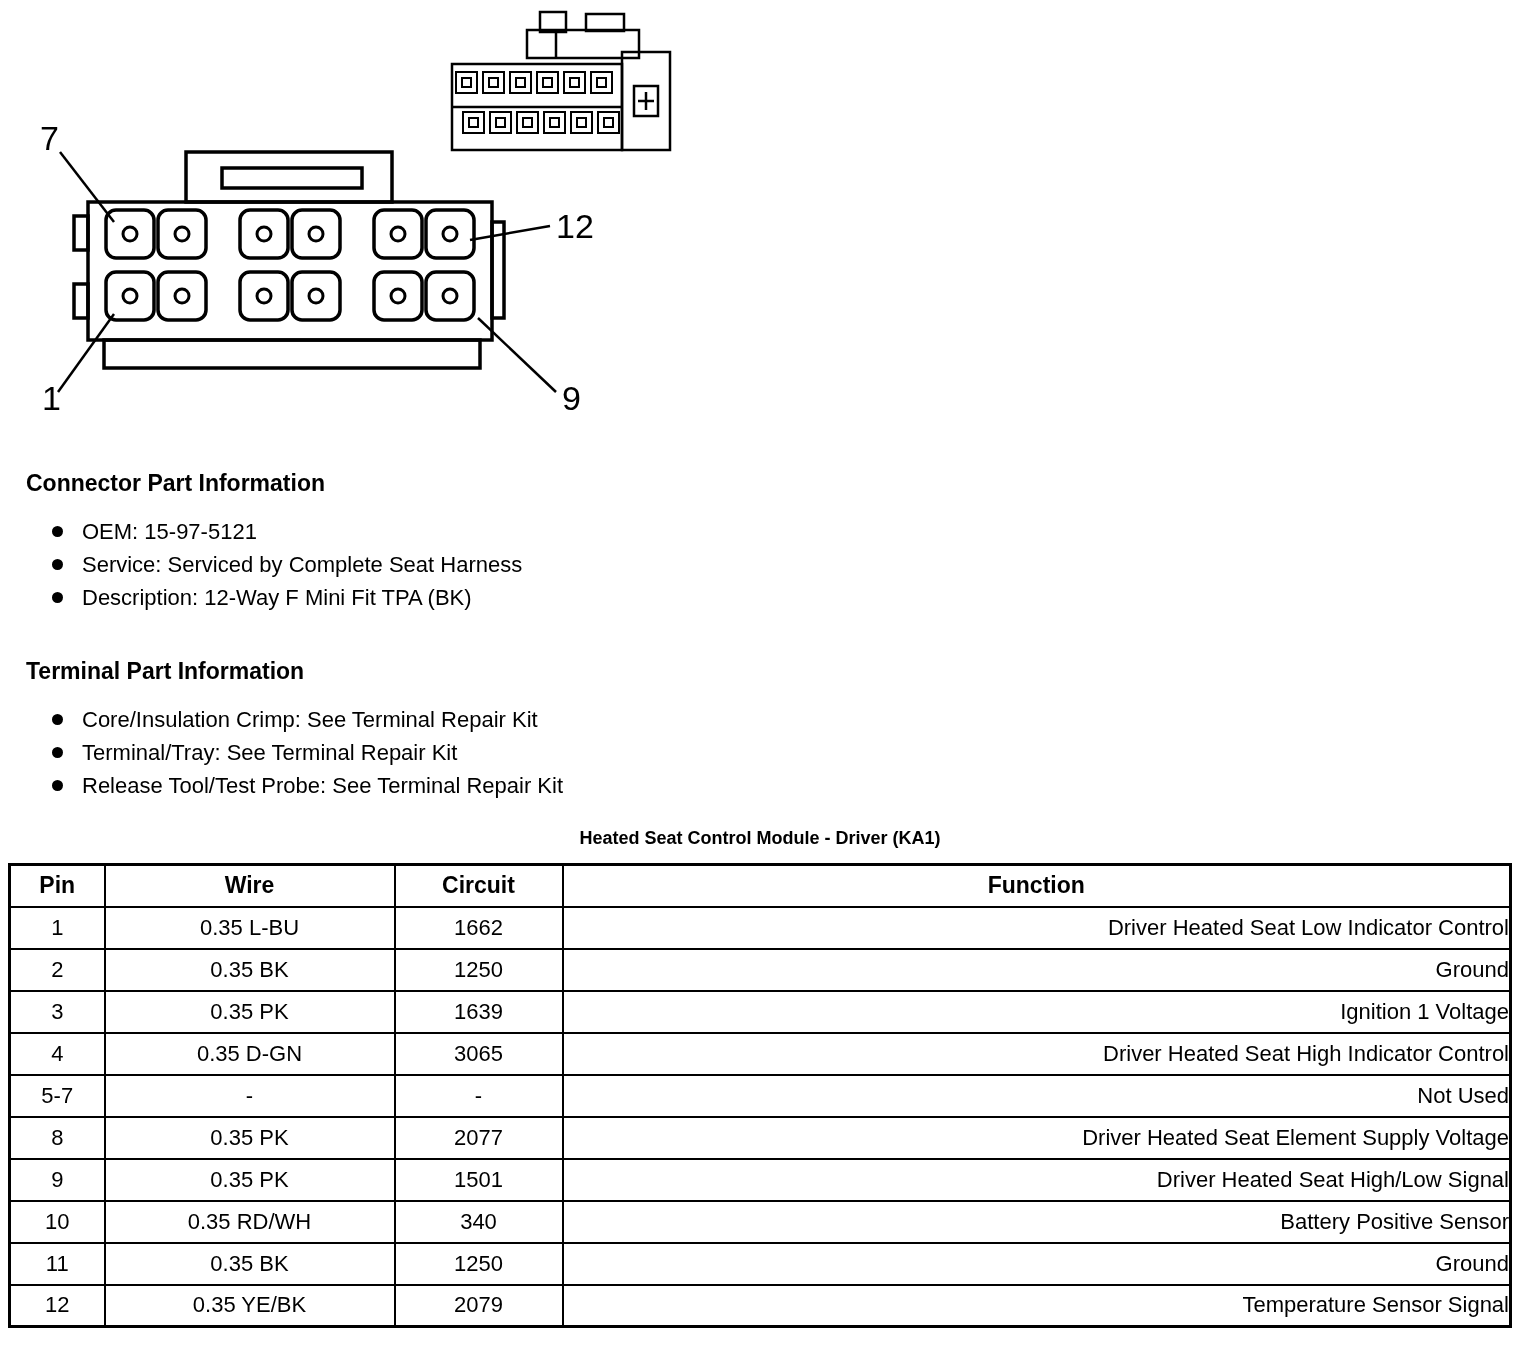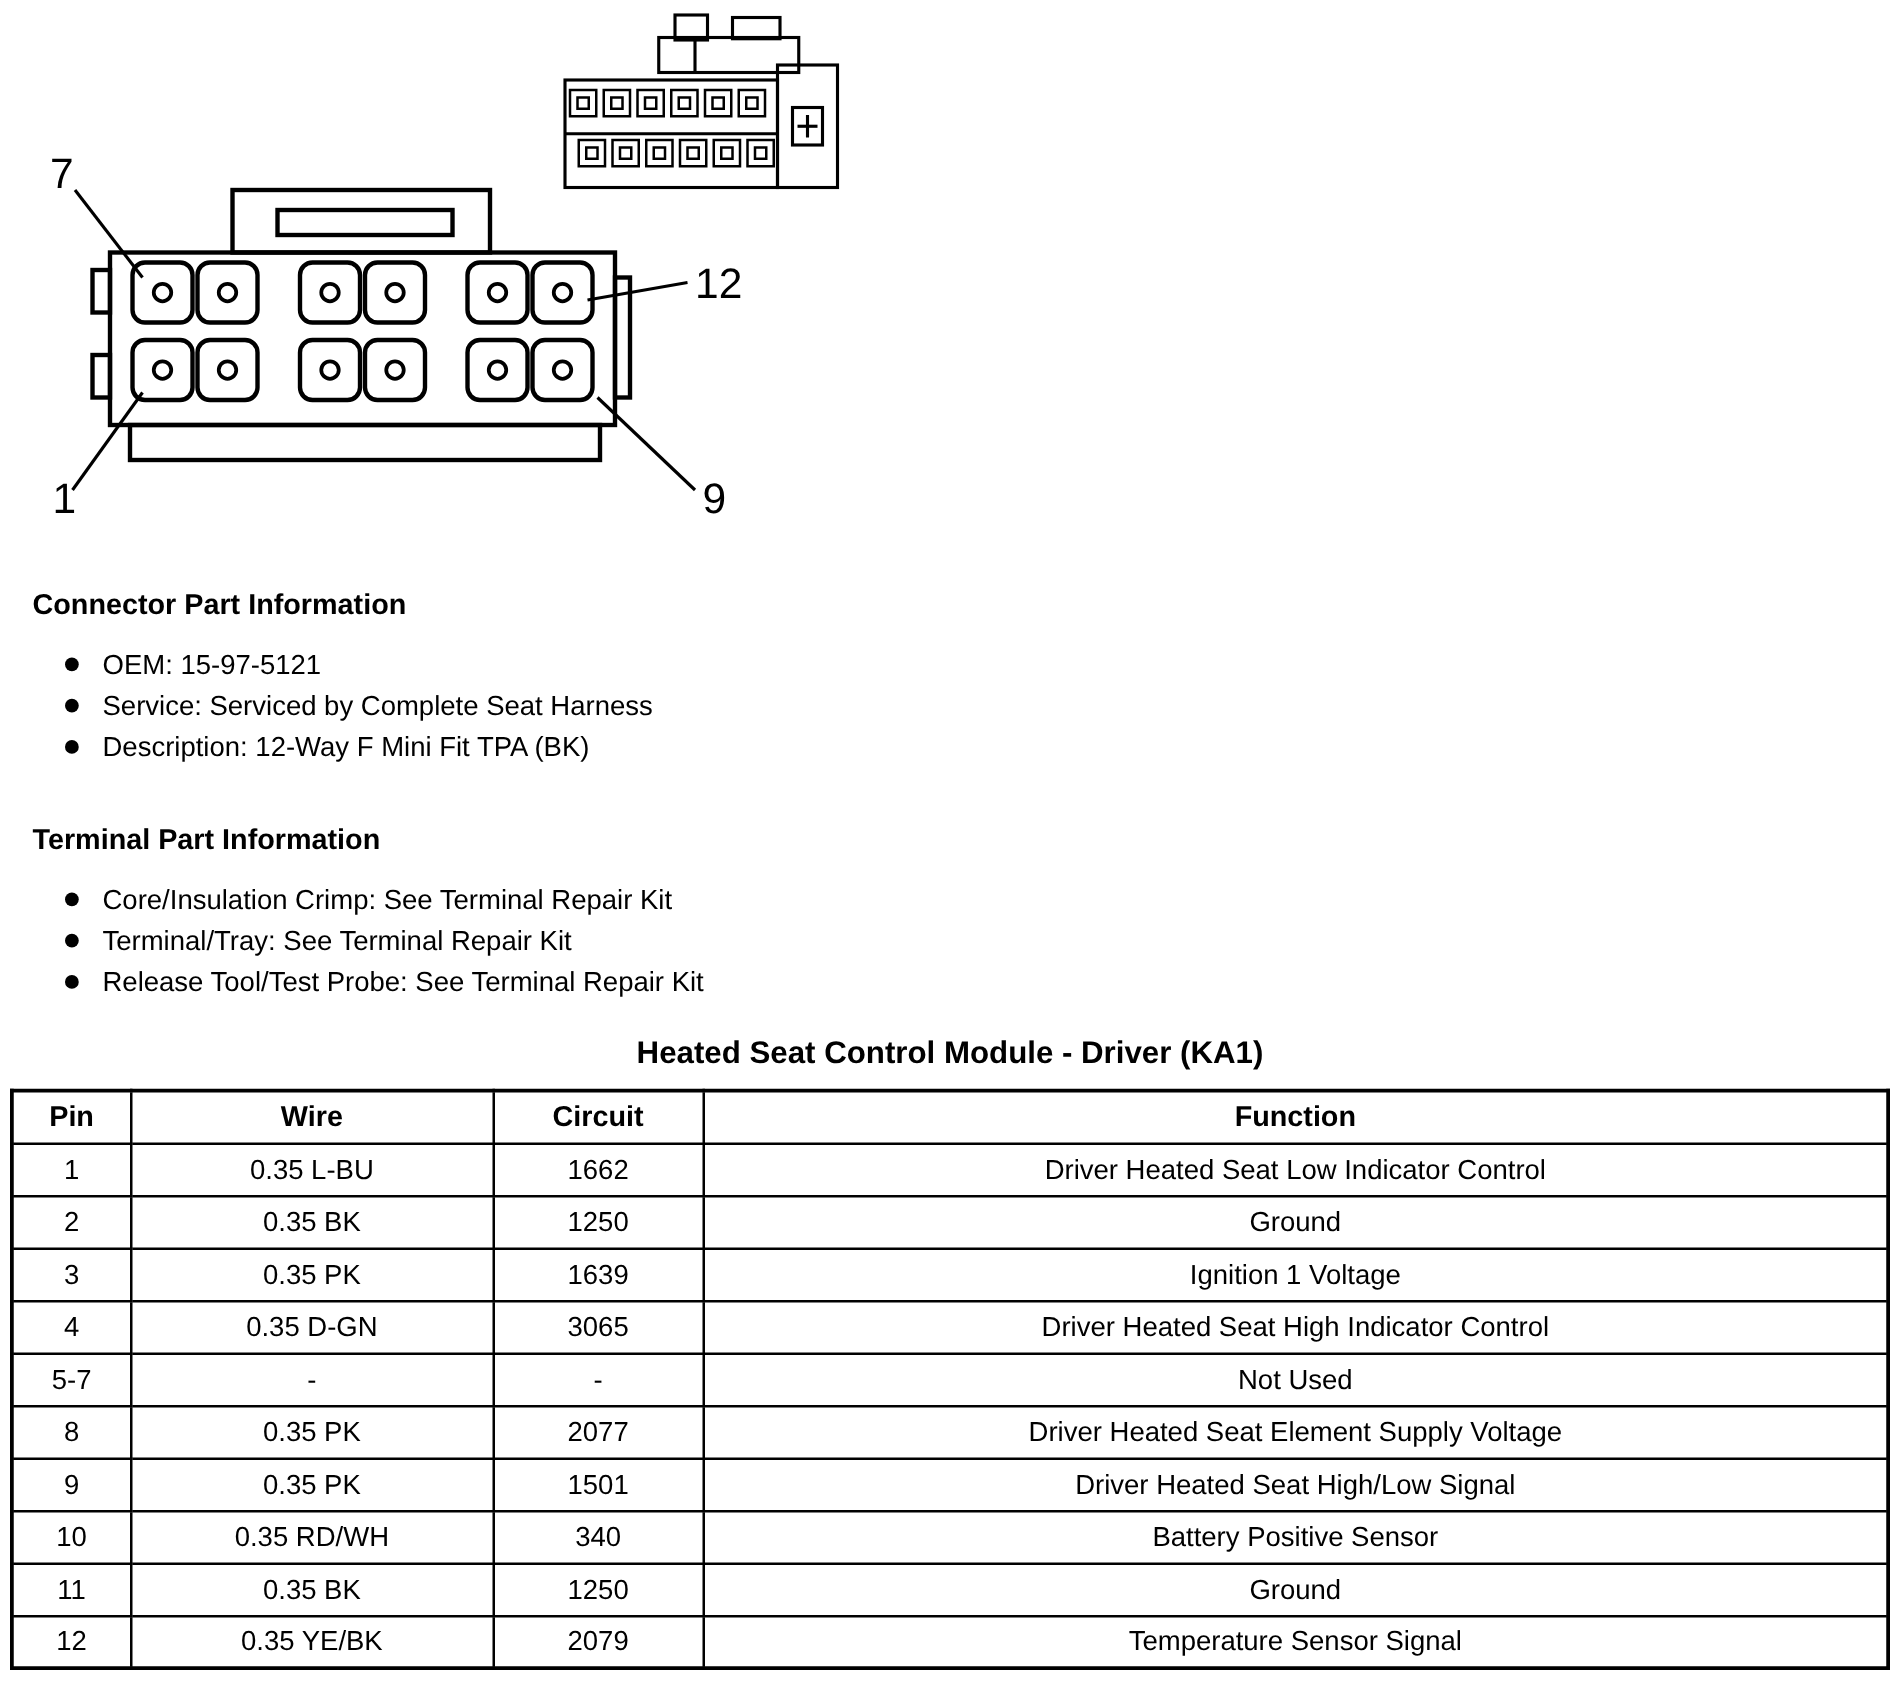--- a/index.html
+++ b/index.html
@@ -28,40 +28,40 @@
     content: "";
     position: absolute;
     left: 0; top: 11px;
     width: 11px; height: 11px;
     background: #000;
     border-radius: 50%;
   }
 
   .table-wrap { position: absolute; top: 828px; left: 8px; right: 8px; }
   .table-title {
-    font-size: 25px;
+    font-size: 18px;
     font-weight: bold;
     text-align: center;
     margin-bottom: 14px;
   }
   table.pinout {
     width: 100%;
     border-collapse: collapse;
     table-layout: fixed;
     border: 3px solid #000;
   }
   table.pinout th, table.pinout td {
     border: 2px solid #000;
     height: 42px;
     font-size: 22px;
     padding: 0;
   }
   table.pinout th { font-size: 23px; font-weight: bold; text-align: center; }
   td.c { text-align: center; }
-  td.l { text-align: center; padding-left: 6px; }
+  td.l { text-align: right; padding-left: 6px; }
 </style>
 </head>
 <body>
 
 <div class="page">
 
   <svg class="diagram" width="720" height="460" viewBox="0 0 720 460">
 
     <g stroke="#000" fill="none" stroke-width="2.5">
       <rect x="527" y="30" width="112" height="28"></rect>

